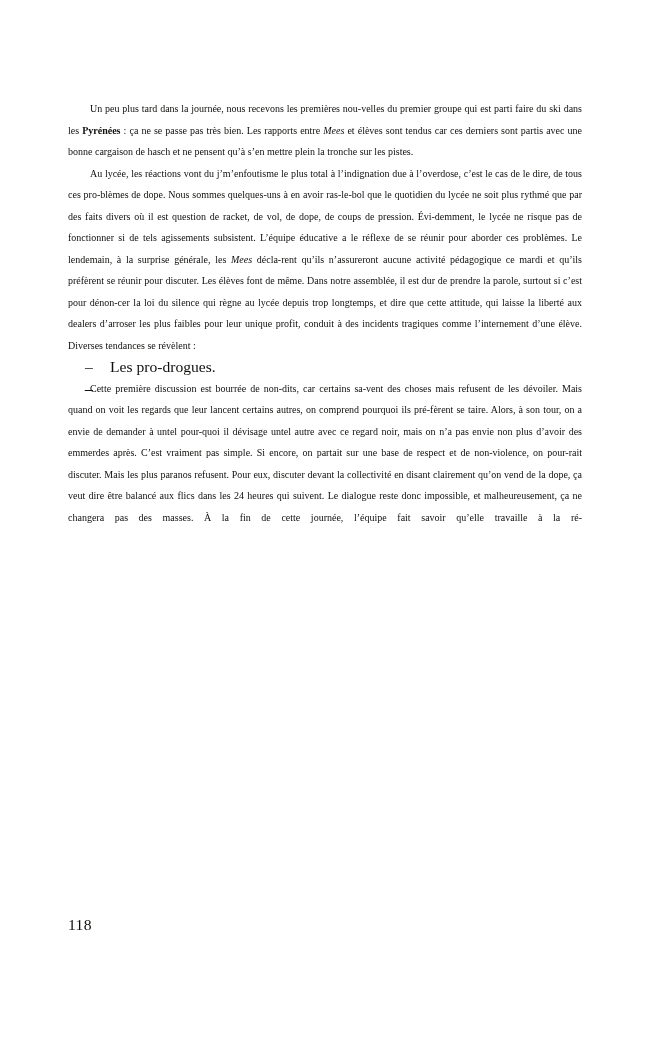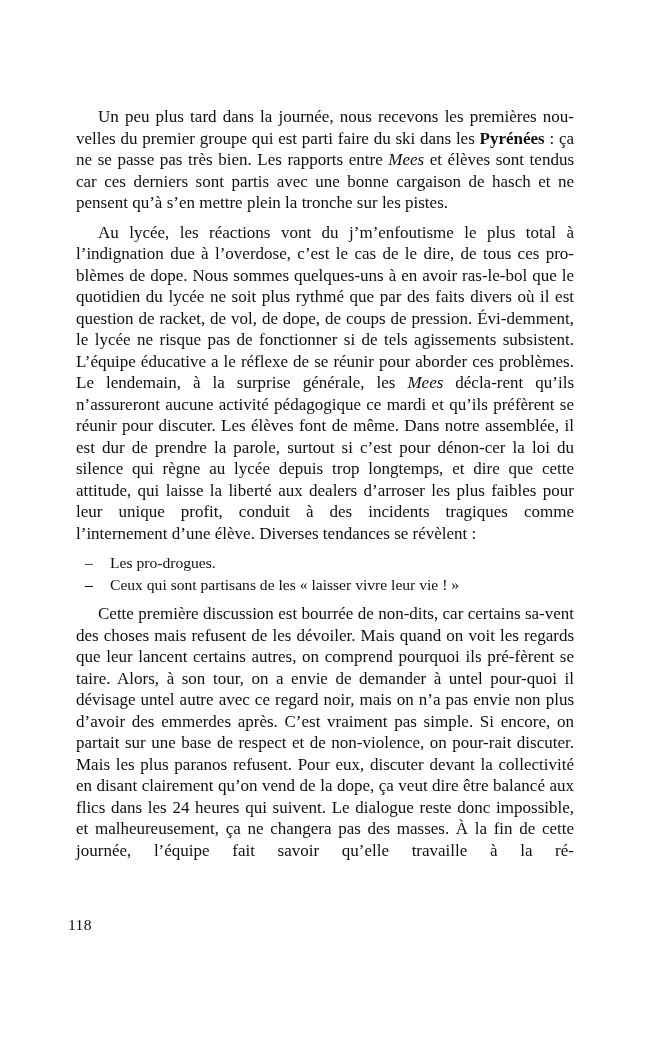--- a/index.html
+++ b/index.html
@@ -16,24 +16,24 @@
     font-family: "Liberation Serif", "DejaVu Serif", serif;
     color: #100f0d;
   }
   .textblock {
     position: absolute;
     left: 68px;
     top: 98px;
     width: 514px;
   }
   p.para {
-    margin: 8px;
+    margin: 0;
     text-align: justify;
     text-justify: inter-word;
-    font-size: 17px;
+    font-size: 10px;
     line-height: 21.5px;
     text-indent: 22px;
     hyphens: manual;
     -webkit-hyphens: manual;
   }
   p.para.lastline-justify::after {
     content: "";
     display: inline-block;
     width: 100%;
   }
@@ -81,21 +81,21 @@
       <li>
         <span class="dash">–</span><span>Les pro-drogues.</span>
       </li>
       <li>
         <span class="dash">–</span>
       </li>
       <li>
         <span class="dash">–</span>
       </li>
       <li>
-        <span class="dash">–</span><span>Ceux qui sont partisans de les « laisser vivre leur vie ! »</span>
+        <span class="dash">–</span>
       </li>
     </ul>
 
     <p class="para lastline-justify"><span>Cette première discussion est bourrée de non-dits, car certains sa-vent des choses mais refusent de les dévoiler. Mais quand on voit les regards que leur lancent certains autres, on comprend pourquoi ils pré-fèrent se taire. Alors, à son tour, on a envie de demander à untel pour-quoi il dévisage untel autre avec ce regard noir, mais on n’a pas envie non plus d’avoir des emmerdes après. C’est vraiment pas simple. Si encore, on partait sur une base de respect et de non-violence, on pour-rait discuter. Mais les plus paranos refusent. Pour eux, discuter devant la collectivité en disant clairement qu’on vend de la dope, ça veut dire être balancé aux flics dans les 24 heures qui suivent. Le dialogue reste donc impossible, et malheureusement, ça ne changera pas des masses. À la fin de cette journée, l’équipe fait savoir qu’elle travaille à la ré-</span></p>
 
   </div>
 
   <div class="folio">118</div>
 
 </div>

